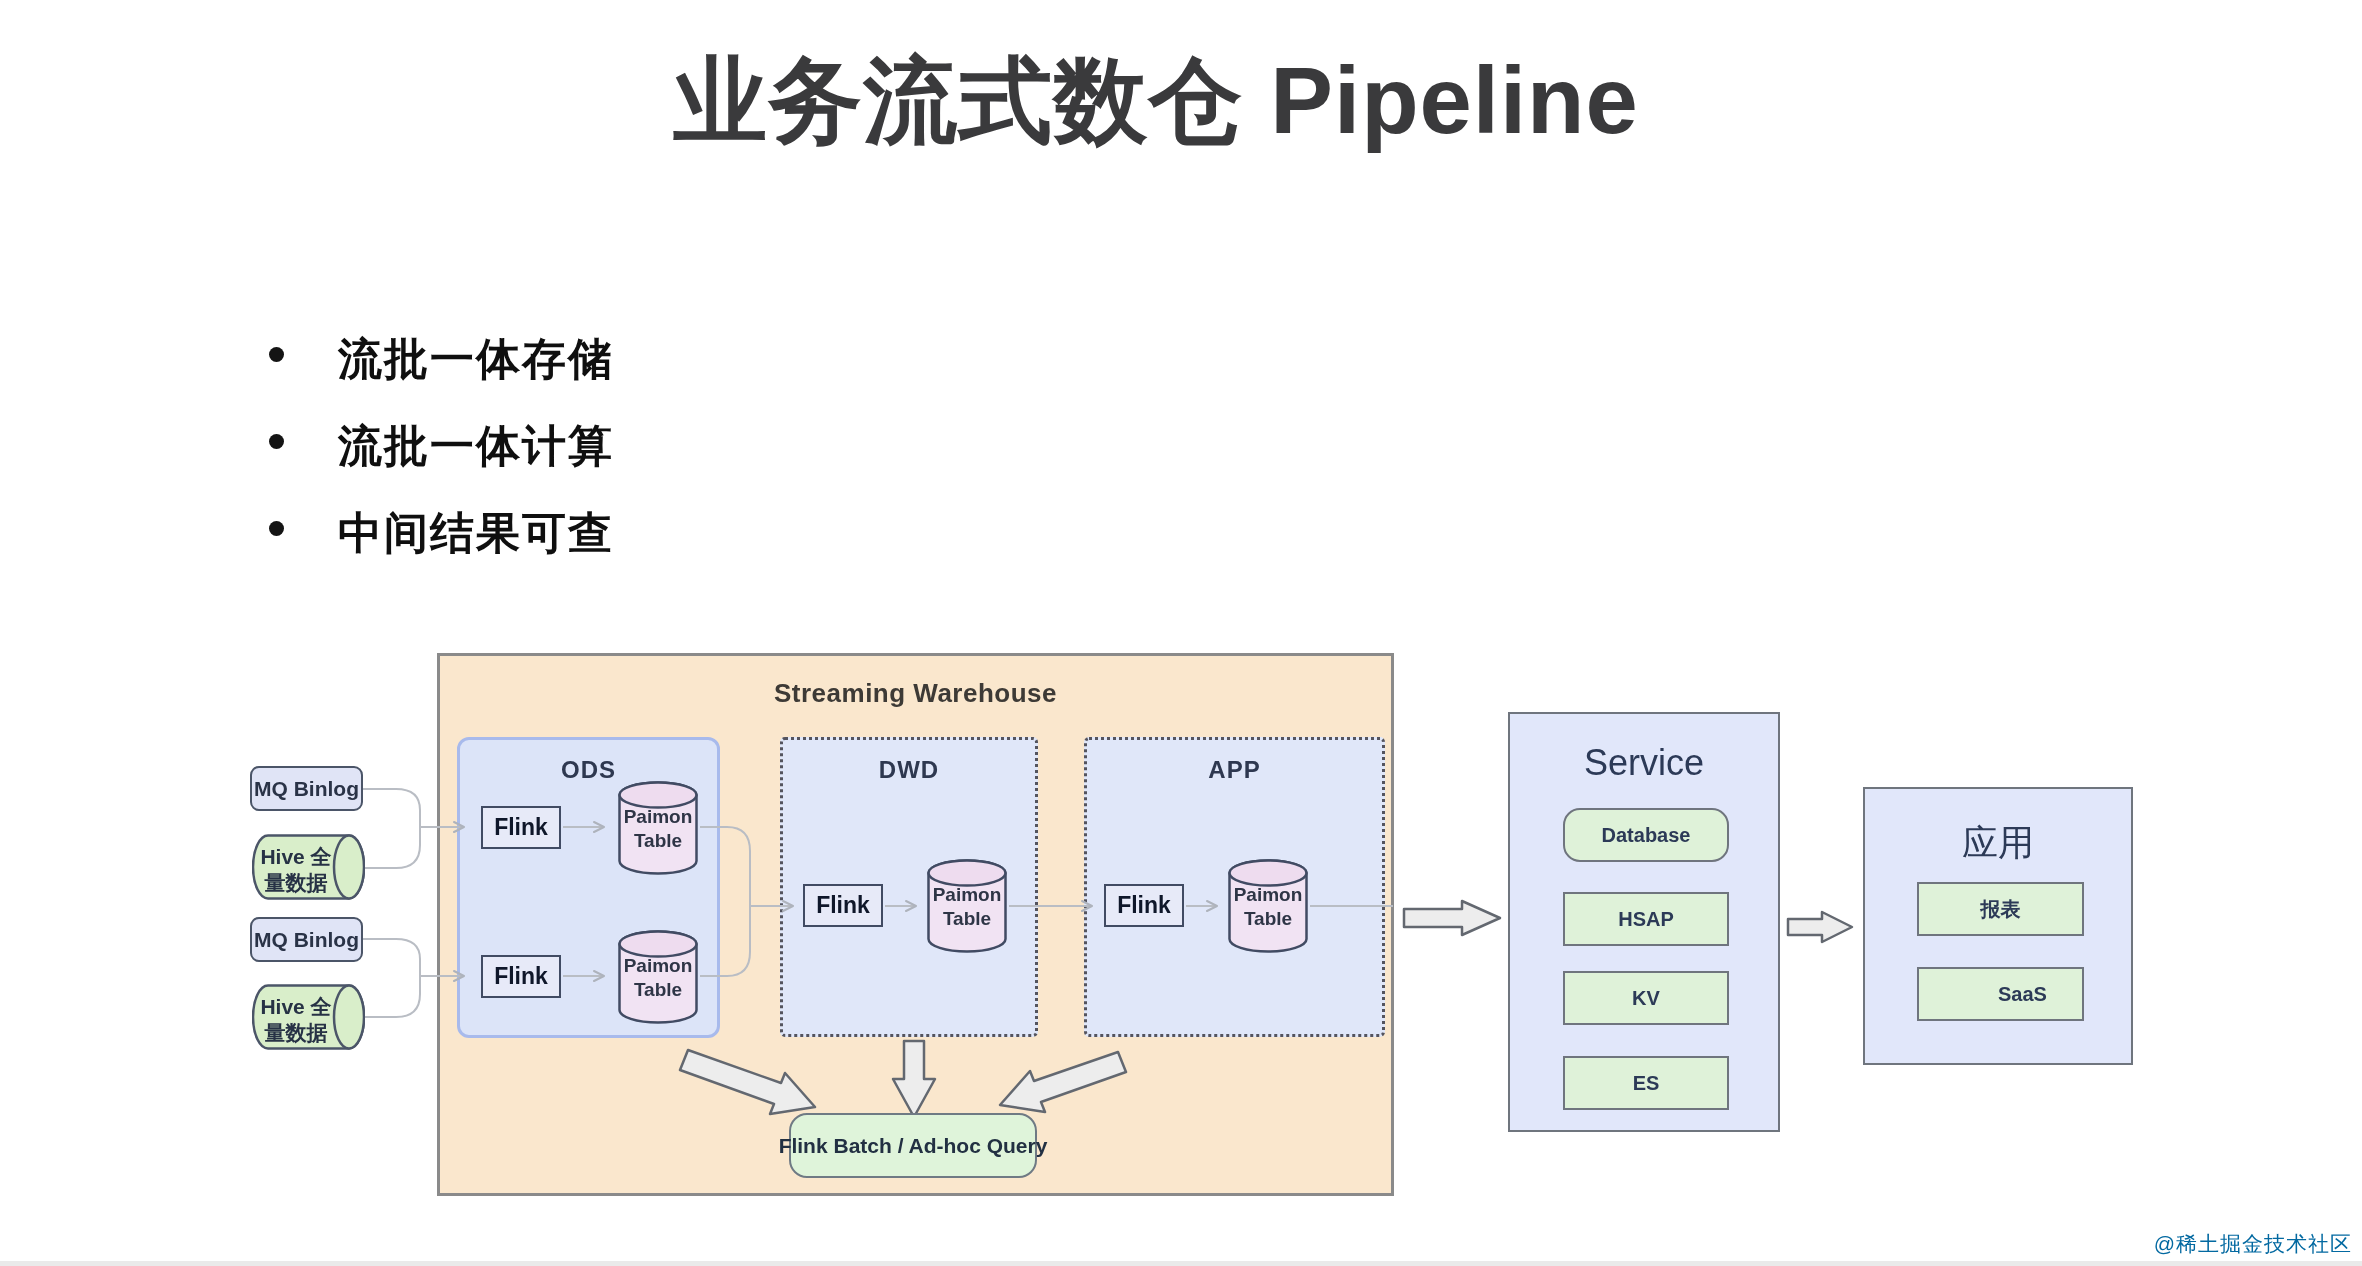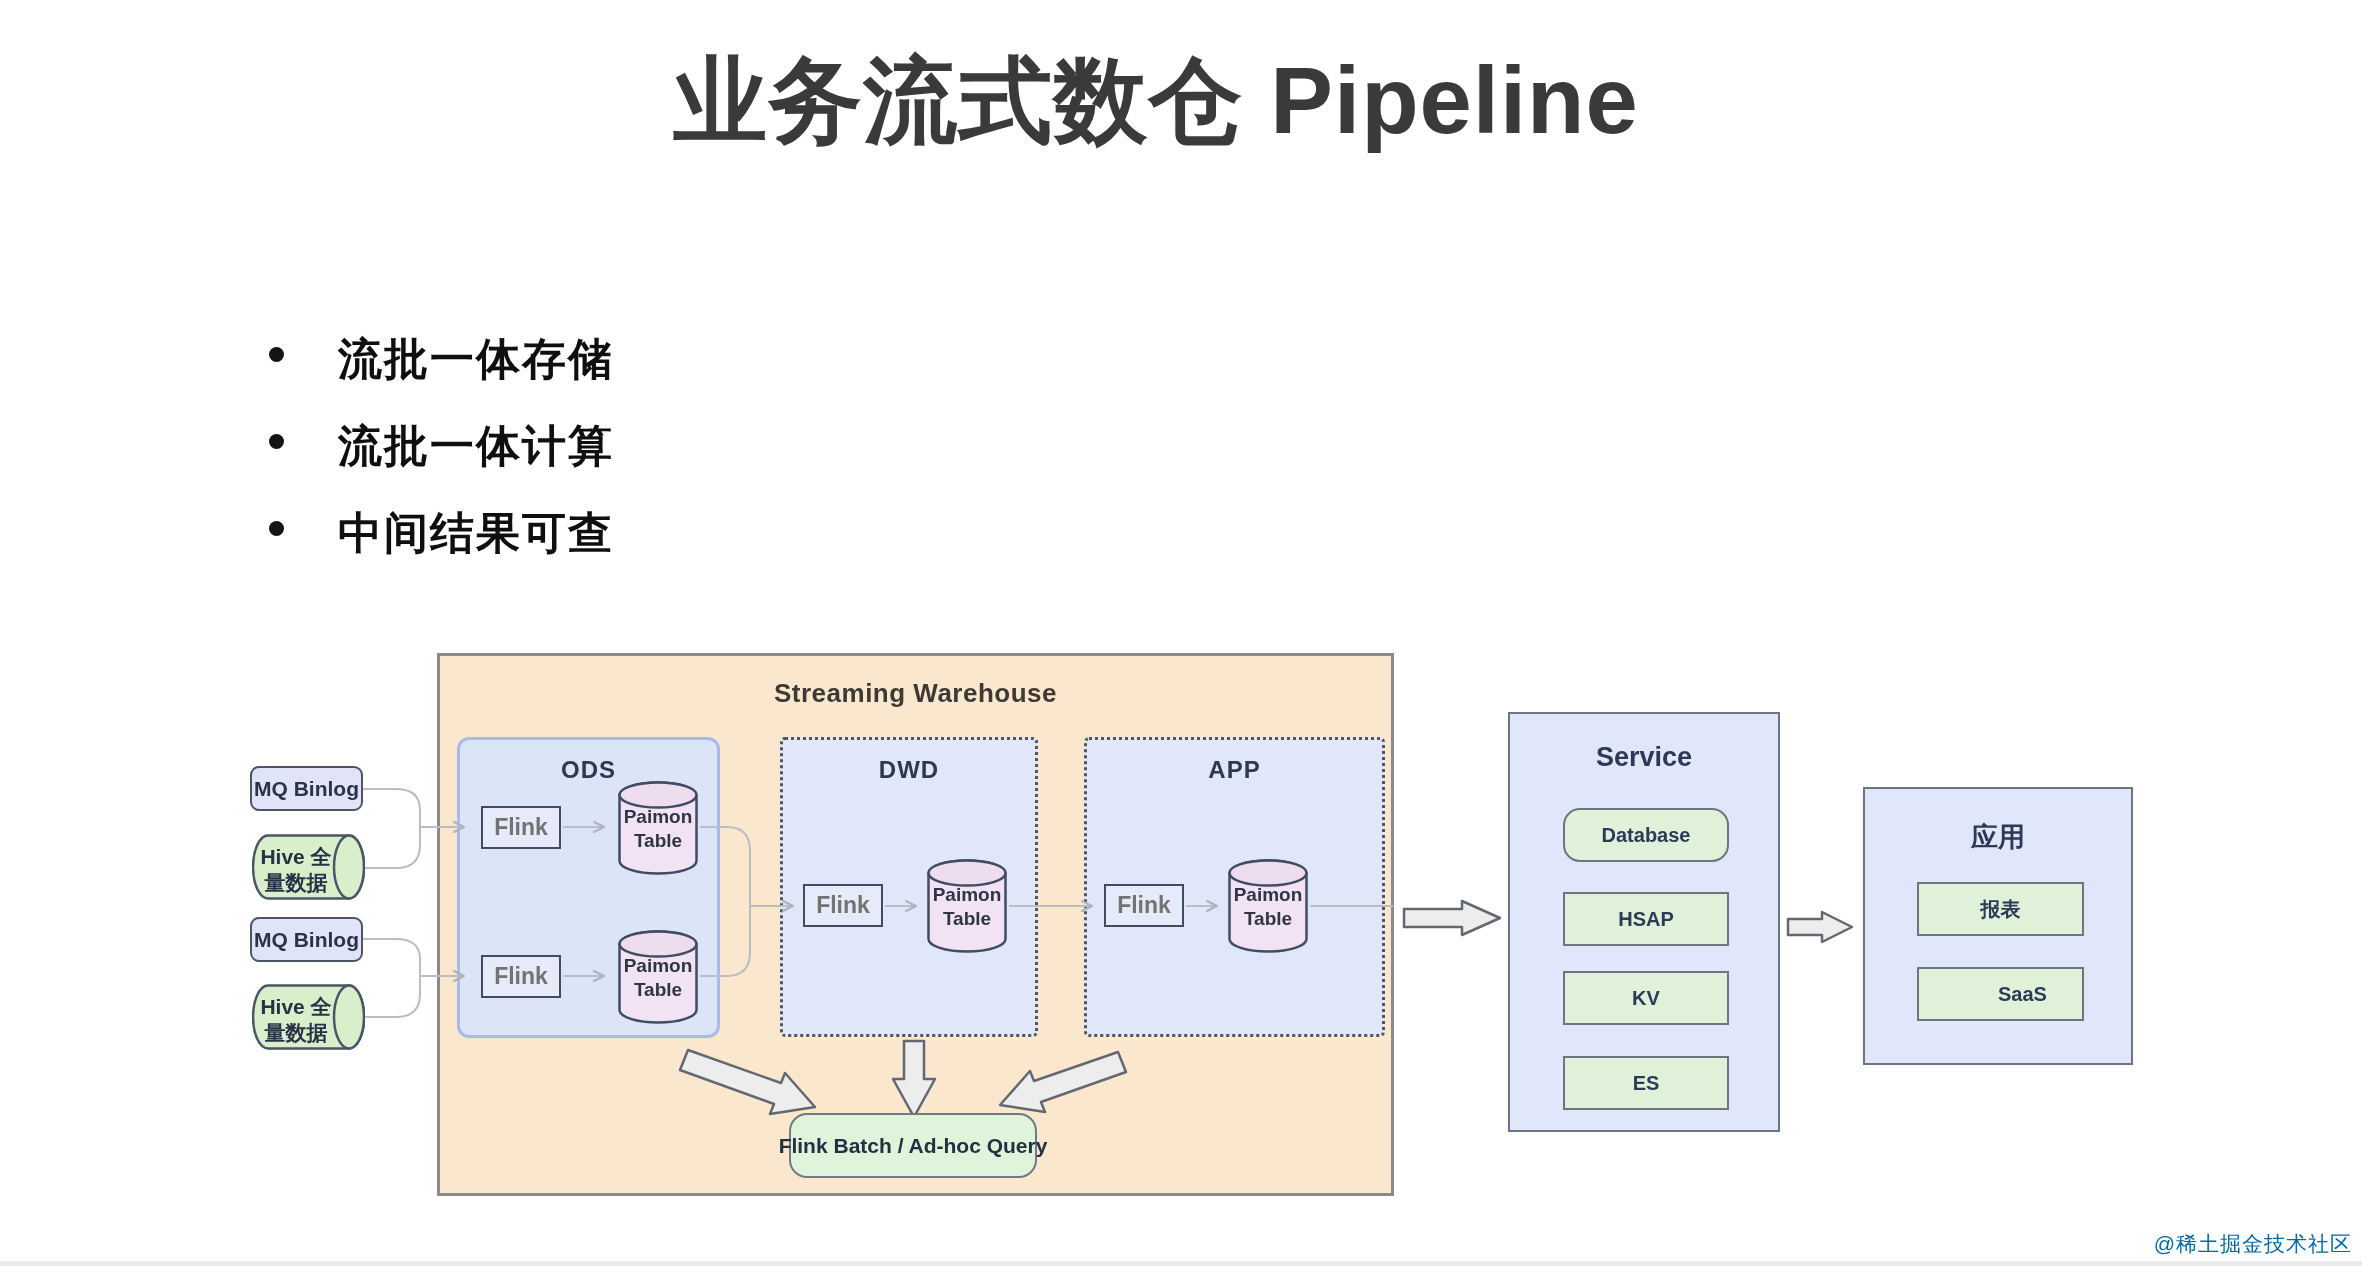--- a/index.html
+++ b/index.html
@@ -26,36 +26,36 @@
   .zone-ods{left:457px;top:737px;width:263px;height:301px;background:#dce4f8;
     border:3px solid #a8baec;border-radius:12px;}
   .zone-dotted{background:#e0e7f9;border:3px dotted #54545e;border-radius:5px;}
   .zone-dwd{left:780px;top:737px;width:258px;height:300px;}
   .zone-app{left:1084px;top:737px;width:301px;height:300px;}
   .zone-label{position:absolute;top:16px;left:0;width:100%;text-align:center;
     font-size:24px;font-weight:700;color:#2e3850;letter-spacing:1px;}
   
   .node{position:absolute;box-sizing:border-box;display:flex;align-items:center;justify-content:center;z-index:4;}
   .flink-node{width:80px;height:43px;background:#e7eaf8;border:2.5px solid #414b63;
-    font-size:23px;font-weight:700;color:#737373;}
+    font-size:23px;font-weight:700;color:#0f172a;}
   .mq-node{left:250px;width:113px;height:45px;background:#e0e4f6;border:2.5px solid #4b5568;
     border-radius:9px;font-size:21px;font-weight:700;color:#2a3347;white-space:nowrap;}
   .cyl{position:absolute;z-index:4;}
   .cyl svg{display:block;}
   .cyl-label{position:absolute;text-align:center;font-weight:700;color:#2e3546;line-height:1.25;}
   .paimon-label{top:24px;left:0;width:100%;font-size:19px;}
   .hive-label{top:10px;left:4px;width:80px;font-size:21px;color:#273245;}
   .batch-node{left:789px;top:1113px;width:248px;height:65px;background:#dff4da;
     border:2.5px solid #6f7a84;border-radius:18px;font-size:21px;font-weight:700;color:#223042;white-space:nowrap;}
   
   .panel{position:absolute;background:#e1e7fa;border:2.5px solid #6f757e;box-sizing:border-box;z-index:2;}
   .panel-service{left:1508px;top:712px;width:272px;height:420px;}
   .panel-application{left:1863px;top:787px;width:270px;height:278px;}
   .panel-title{position:absolute;left:0;width:100%;text-align:center;
-    font-size:27px;font-weight:700;color:#2c3a57;}
+    font-size:36px;font-weight:400;color:#2c3a57;}
   .panel-item{position:absolute;left:53px;width:166px;height:54px;background:#dff2d9;
     border:2px solid #6f757e;box-sizing:border-box;display:flex;align-items:center;justify-content:center;
     font-size:20px;font-weight:700;color:#2c3a57;}
   .panel-application .panel-item{left:52px;width:167px;}
   
   .overlay{position:absolute;left:0;top:0;width:2362px;height:1266px;z-index:3;pointer-events:none;}
   
   .watermark{position:absolute;right:10px;bottom:8px;font-size:21px;color:#0369a1;letter-spacing:1px;}
   .bottom-strip{position:absolute;left:0;bottom:0;width:100%;height:5px;background:#eaeaea;}
 </style>

